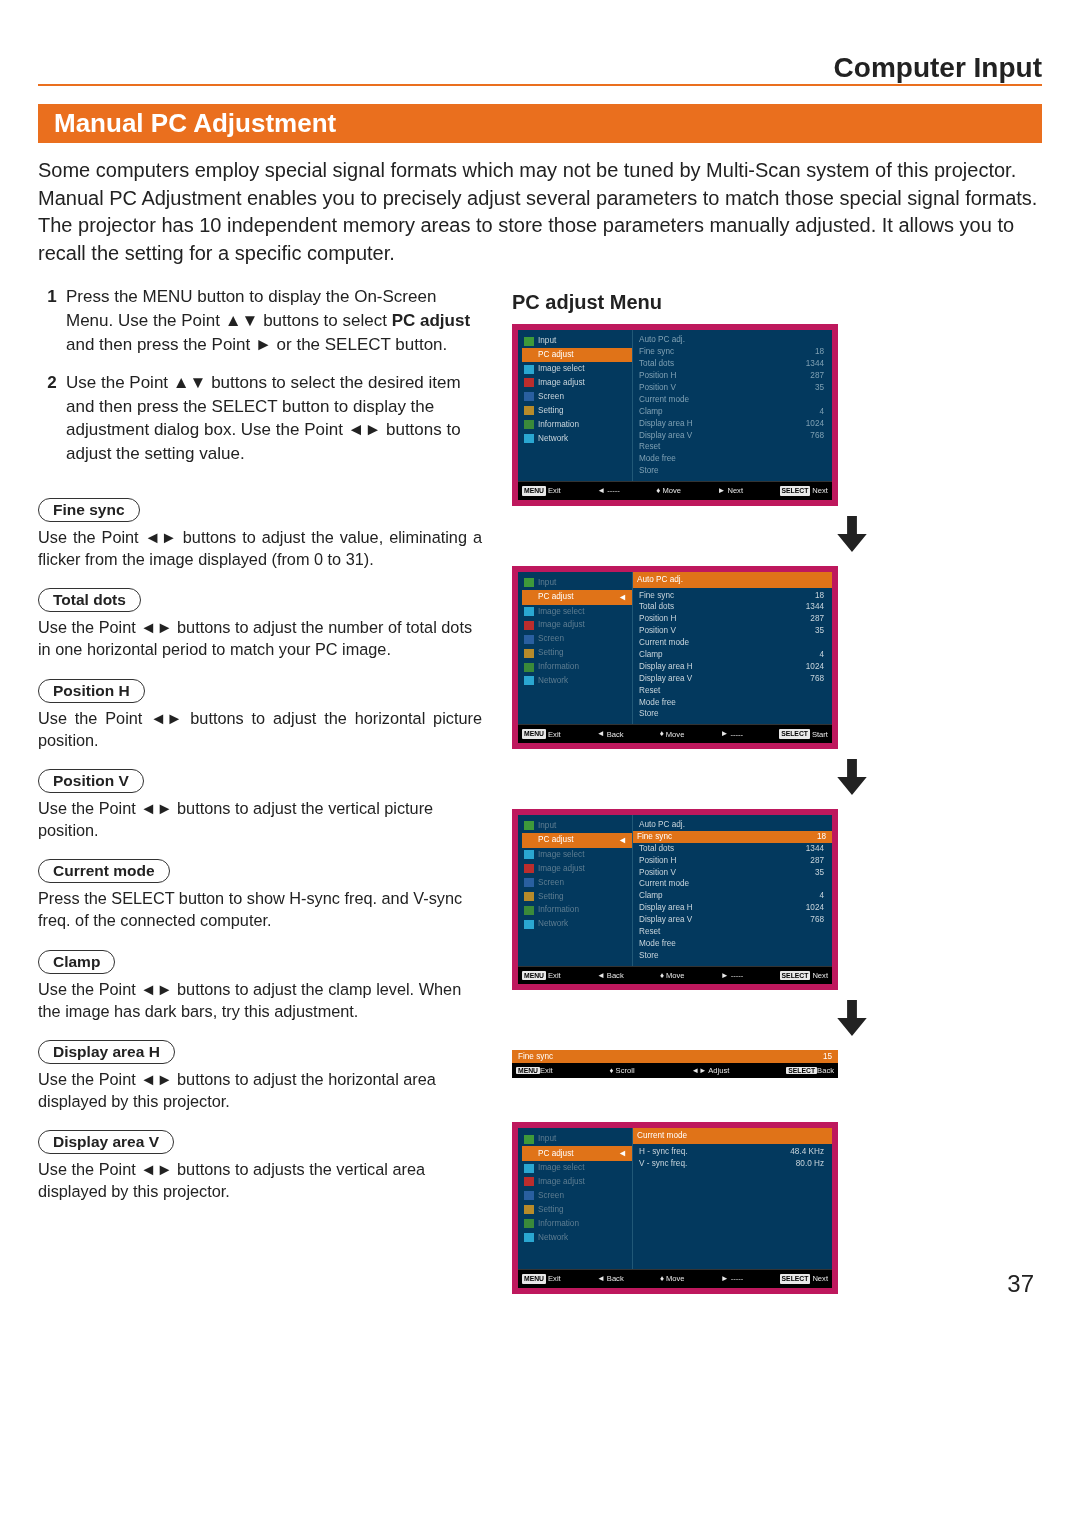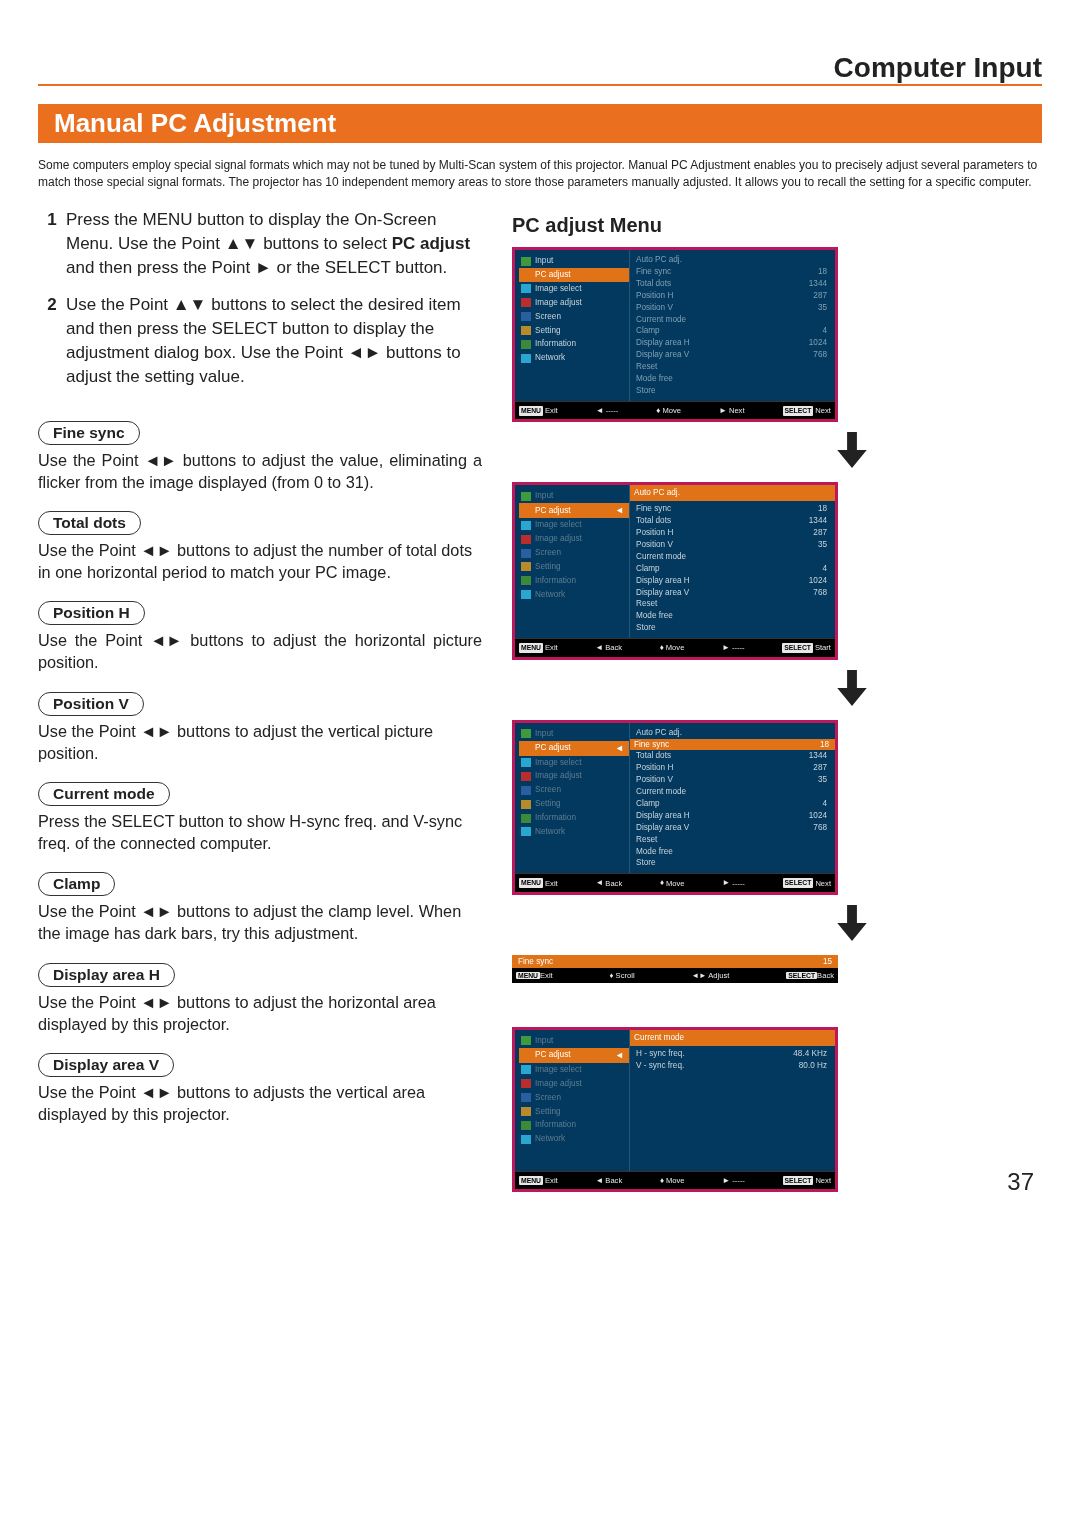--- a/index.html
+++ b/index.html
@@ -1,32 +1,32 @@
 <!DOCTYPE html>
 <html><head>
 <meta charset="utf-8">
 <style>
   * { box-sizing: border-box; margin: 0; padding: 0; }
   body { font-family: Arial, Helvetica, sans-serif; background: #fff; color: #222; width: 1080px; margin: 0 auto; }
   .page { position: relative; padding: 40px 38px 26px 38px; }
   .header-line { height: 2px; background: #ea6f1e; position: relative; margin-top: 44px; }
   .header-title { position: absolute; right: 38px; top: 52px; font-size: 28px; font-weight: bold; color: #222; background: #fff; padding-left: 12px; }
   .section-title { background: #ea6f1e; color: #fff; font-size: 26px; font-weight: bold; padding: 4px 16px; margin: 18px 0 14px 0; }
-  .intro { font-size: 12px; line-height: 1.38; margin-bottom: 18px; }
+  .intro { font-size: 20px; line-height: 1.38; margin-bottom: 18px; }
   .columns { display: flex; gap: 20px; }
   .left-col { flex: 0 0 444px; }
   .right-col { flex: 1; }
   .step { display: flex; font-size: 17px; line-height: 1.4; margin-bottom: 14px; }
   .step-num { font-weight: bold; width: 28px; flex-shrink: 0; text-align: center; }
   .step-body { flex: 1; }
   .pill { display: inline-block; border: 1.5px solid #333; border-radius: 14px; padding: 2px 14px; font-weight: bold; font-size: 15.5px; margin-top: 18px; margin-bottom: 4px; }
   .desc { font-size: 16.3px; line-height: 1.36; }
   .desc.justify { text-align: justify; }
   .subhead { font-size: 20px; font-weight: bold; margin: 6px 0 10px 10px; }
-  .osd { background: #03395e; border: 3px solid #be185d; width: 326px; margin-left: 10px; color: #c9d5dc; font-size: 8.2px; line-height: 1.45; font-family: Arial, sans-serif; }
+  .osd { background: #03395e; border: 6px solid #be185d; width: 326px; margin-left: 10px; color: #c9d5dc; font-size: 8.2px; line-height: 1.45; font-family: Arial, sans-serif; }
   .osd .body { display: flex; min-height: 136px; }
   .osd .side { width: 114px; padding: 4px 0 4px 4px; }
   .osd .side .sitem { display:flex; align-items:center; gap:4px; padding: 1px 2px; white-space: nowrap; }
   .osd .side .sitem .ic { width: 10px; height: 9px; display:inline-block; }
   .osd .side .sel { background: #e07318; color: #fff; }
   .osd .side.dim .sitem:not(.sel) { color: #5e7d91; }
   .osd .main { flex: 1; padding: 4px 6px 4px 4px; border-left: 1px solid #215877; }
   .osd .main.dim .row:not(.sel) { color: #7fa0b3; }
   .osd .main .row { display:flex; justify-content:space-between; padding: 0 2px; }
   .osd .main .row.hdr { background:#e07318; color:#fff; margin: -4px -6px 2px -4px; padding: 2px 6px 2px 4px; }

